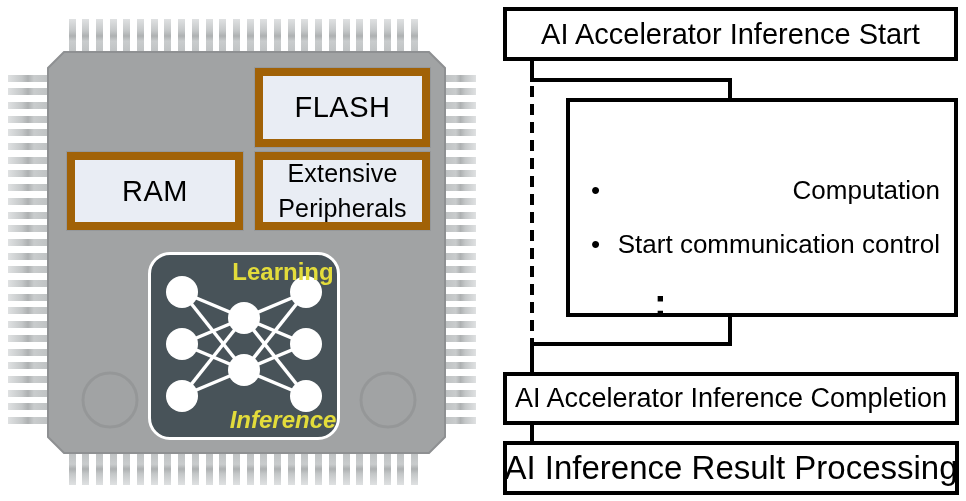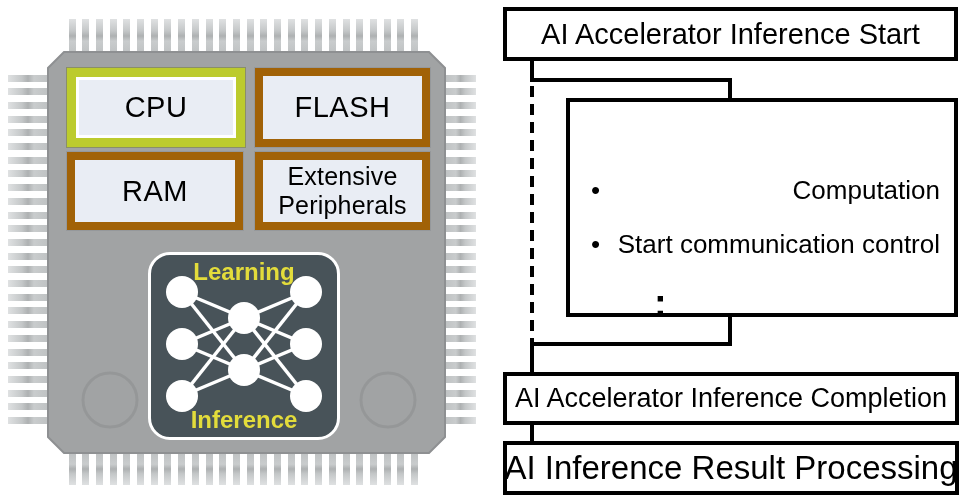--- a/index.html
+++ b/index.html
@@ -16,32 +16,32 @@
     font-size:29px;letter-spacing:.5px;
     border:8px solid #a16207;box-shadow:0 0 0 1px rgba(140,144,148,.55);
   }
   .block.cpu{
     left:67px;top:68px;width:178px;height:79px;
     border:9px solid var(--cpu,#bccb2d);
     box-shadow:inset 0 0 0 3px #fff,0 0 0 1px rgba(110,120,30,.45);
   }
   .block.flash{left:255px;top:68px;width:175px;height:79px;}
   .block.ram{left:67px;top:152px;width:176px;height:78px;}
-  .block.periph{left:255px;top:152px;width:175px;height:78px;font-size:25px;line-height:29px;letter-spacing:.2px;}
+  .block.periph{left:255px;top:152px;width:175px;height:78px;font-size:25px;line-height:35px;letter-spacing:.2px;}
   .nn{
     position:absolute;left:148px;top:252px;width:192px;height:188px;box-sizing:border-box;
     background:var(--nnfill,#485359);border:3px solid #fff;border-radius:22px;
   }
   #nn-svg{position:absolute;left:0;top:0;}
   .nn-label{
     position:absolute;left:0;width:100%;text-align:center;
-    font-size:24px;font-weight:bold;color:var(--nnyellow,#e3dc3b);
+    font-size:24px;font-weight:bold;color:var(--nnyellow,#e3dc3b);padding-left:39px;
   }
   .nn-label.top{top:3px;}
-  .nn-label.bottom{bottom:3px;}
+  .nn-label.bottom{bottom:3px;font-style:italic;}
   
   .flow-panel{position:absolute;left:0;top:0;width:966px;height:358px;pointer-events:none;}
   .connectors{position:absolute;left:0;top:0;}
   .connectors .ln{fill:none;stroke:var(--line,#000);stroke-width:4;}
   .connectors .dashed{stroke-dasharray:11 7;}
   .fbox{
     position:absolute;box-sizing:border-box;background:#fff;border:4px solid var(--line,#000);
     display:flex;align-items:center;justify-content:center;text-align:center;white-space:nowrap;
   }
   .fbox.start{left:503px;top:7px;width:455px;height:54px;font-size:29px;}
@@ -197,23 +197,20 @@
           <rect x="411" y="19" width="7" height="34" fill="url(#gV)"></rect>
           <rect x="411" y="453" width="7" height="32" fill="url(#gVb)"></rect>
           <rect x="8" y="417" width="40" height="7" fill="url(#gH)"></rect>
           <rect x="445" y="417" width="31" height="7" fill="url(#gHb)"></rect>
         </g>
       <polygon points="64,52 429,52 445,68 445,437 429,453 64,453 48,437 48,68" fill="var(--chipbody,#a1a3a4)" stroke="#8e9092" stroke-width="2"></polygon>
       <circle cx="110" cy="400" r="27" fill="none" stroke="rgba(0,0,0,0.07)" stroke-width="3"></circle>
       <circle cx="388" cy="400" r="27" fill="none" stroke="rgba(0,0,0,0.07)" stroke-width="3"></circle>
     </svg>
 
-    <div class="block cpu">
-      <span>CPU</span>
-    </div>
     <div class="block flash">
       <span>FLASH</span>
     </div>
     <div class="block ram">
       <span>RAM</span>
     </div>
     <div class="block periph">
       <span>Extensive Peripherals</span>
     </div>
 

